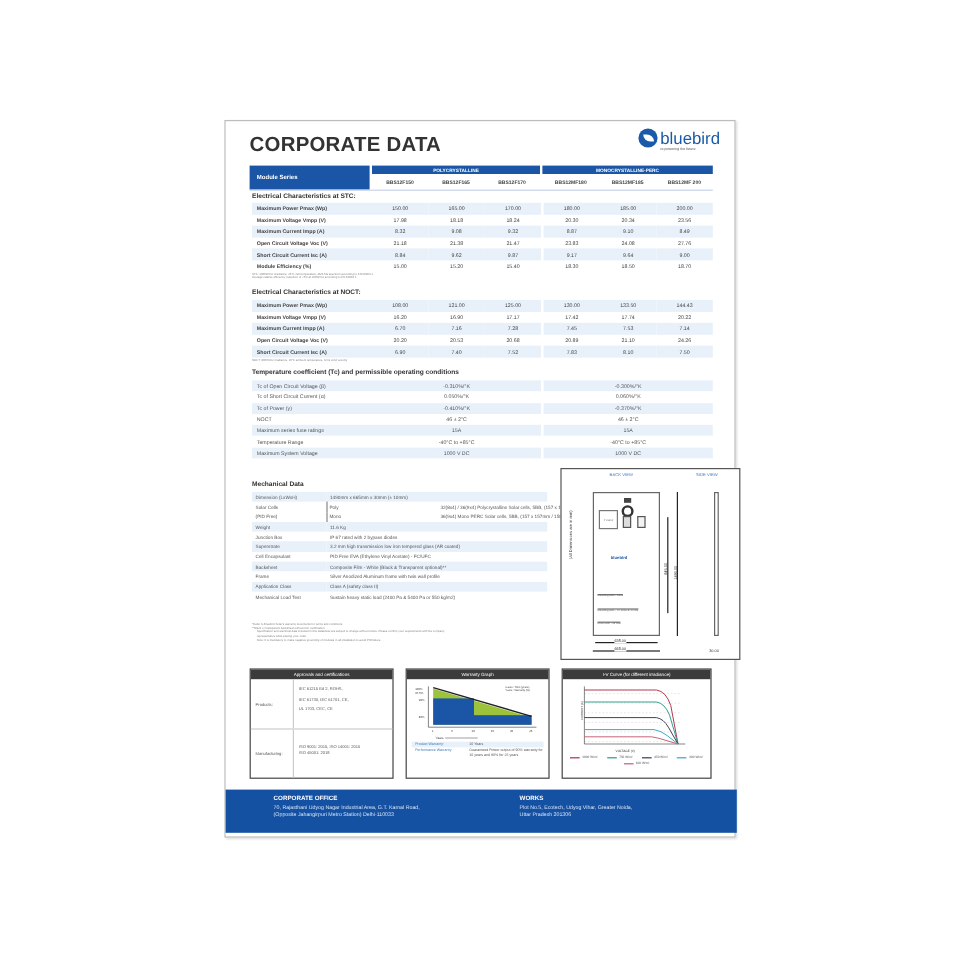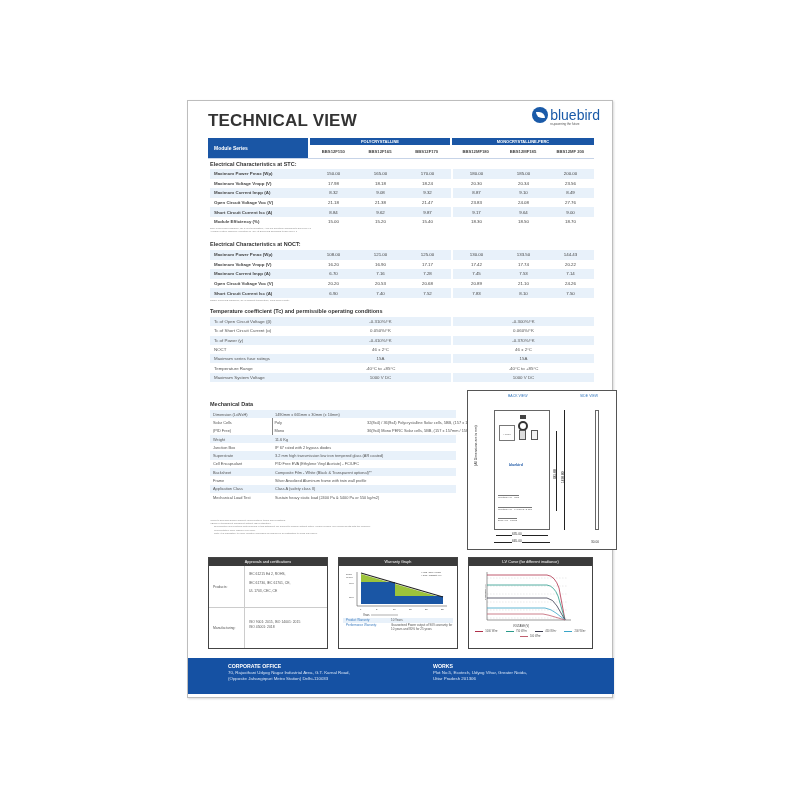--- a/index.html
+++ b/index.html
@@ -87,21 +87,21 @@
   .footer { position: absolute; left: 0; top: 557px; width: 426px; height: 36px; background: #1551a3; }
   .footer .col { position: absolute; top: 5px; }
   .footer .h { font-size: 5.2px; font-weight: bold; color: #fff; margin-bottom: 1px; }
   .footer .a { font-size: 4.4px; color: #d6e3f5; line-height: 6px; white-space: nowrap; }
 </style>
 </head>
 <body>
 
 <div class="page">
 
-  <div class="title">TECHNICAL VIEW</div>
+  <div class="title">CORPORATE DATA</div>
   <div class="logo">
     <div class="logo-mark"></div>
     <div class="logo-text">bluebird</div>
     <div class="logo-tag">re-powering the future</div>
   </div>
 
   <div class="hdr">
     <div class="hdr-module">Module Series</div>
     <div class="hdr-group" style="left:102px;width:140px;">POLYCRYSTALLINE</div>
     <div class="hdr-group" style="left:244px;width:142px;">MONOCRYSTALLINE-PERC</div>

